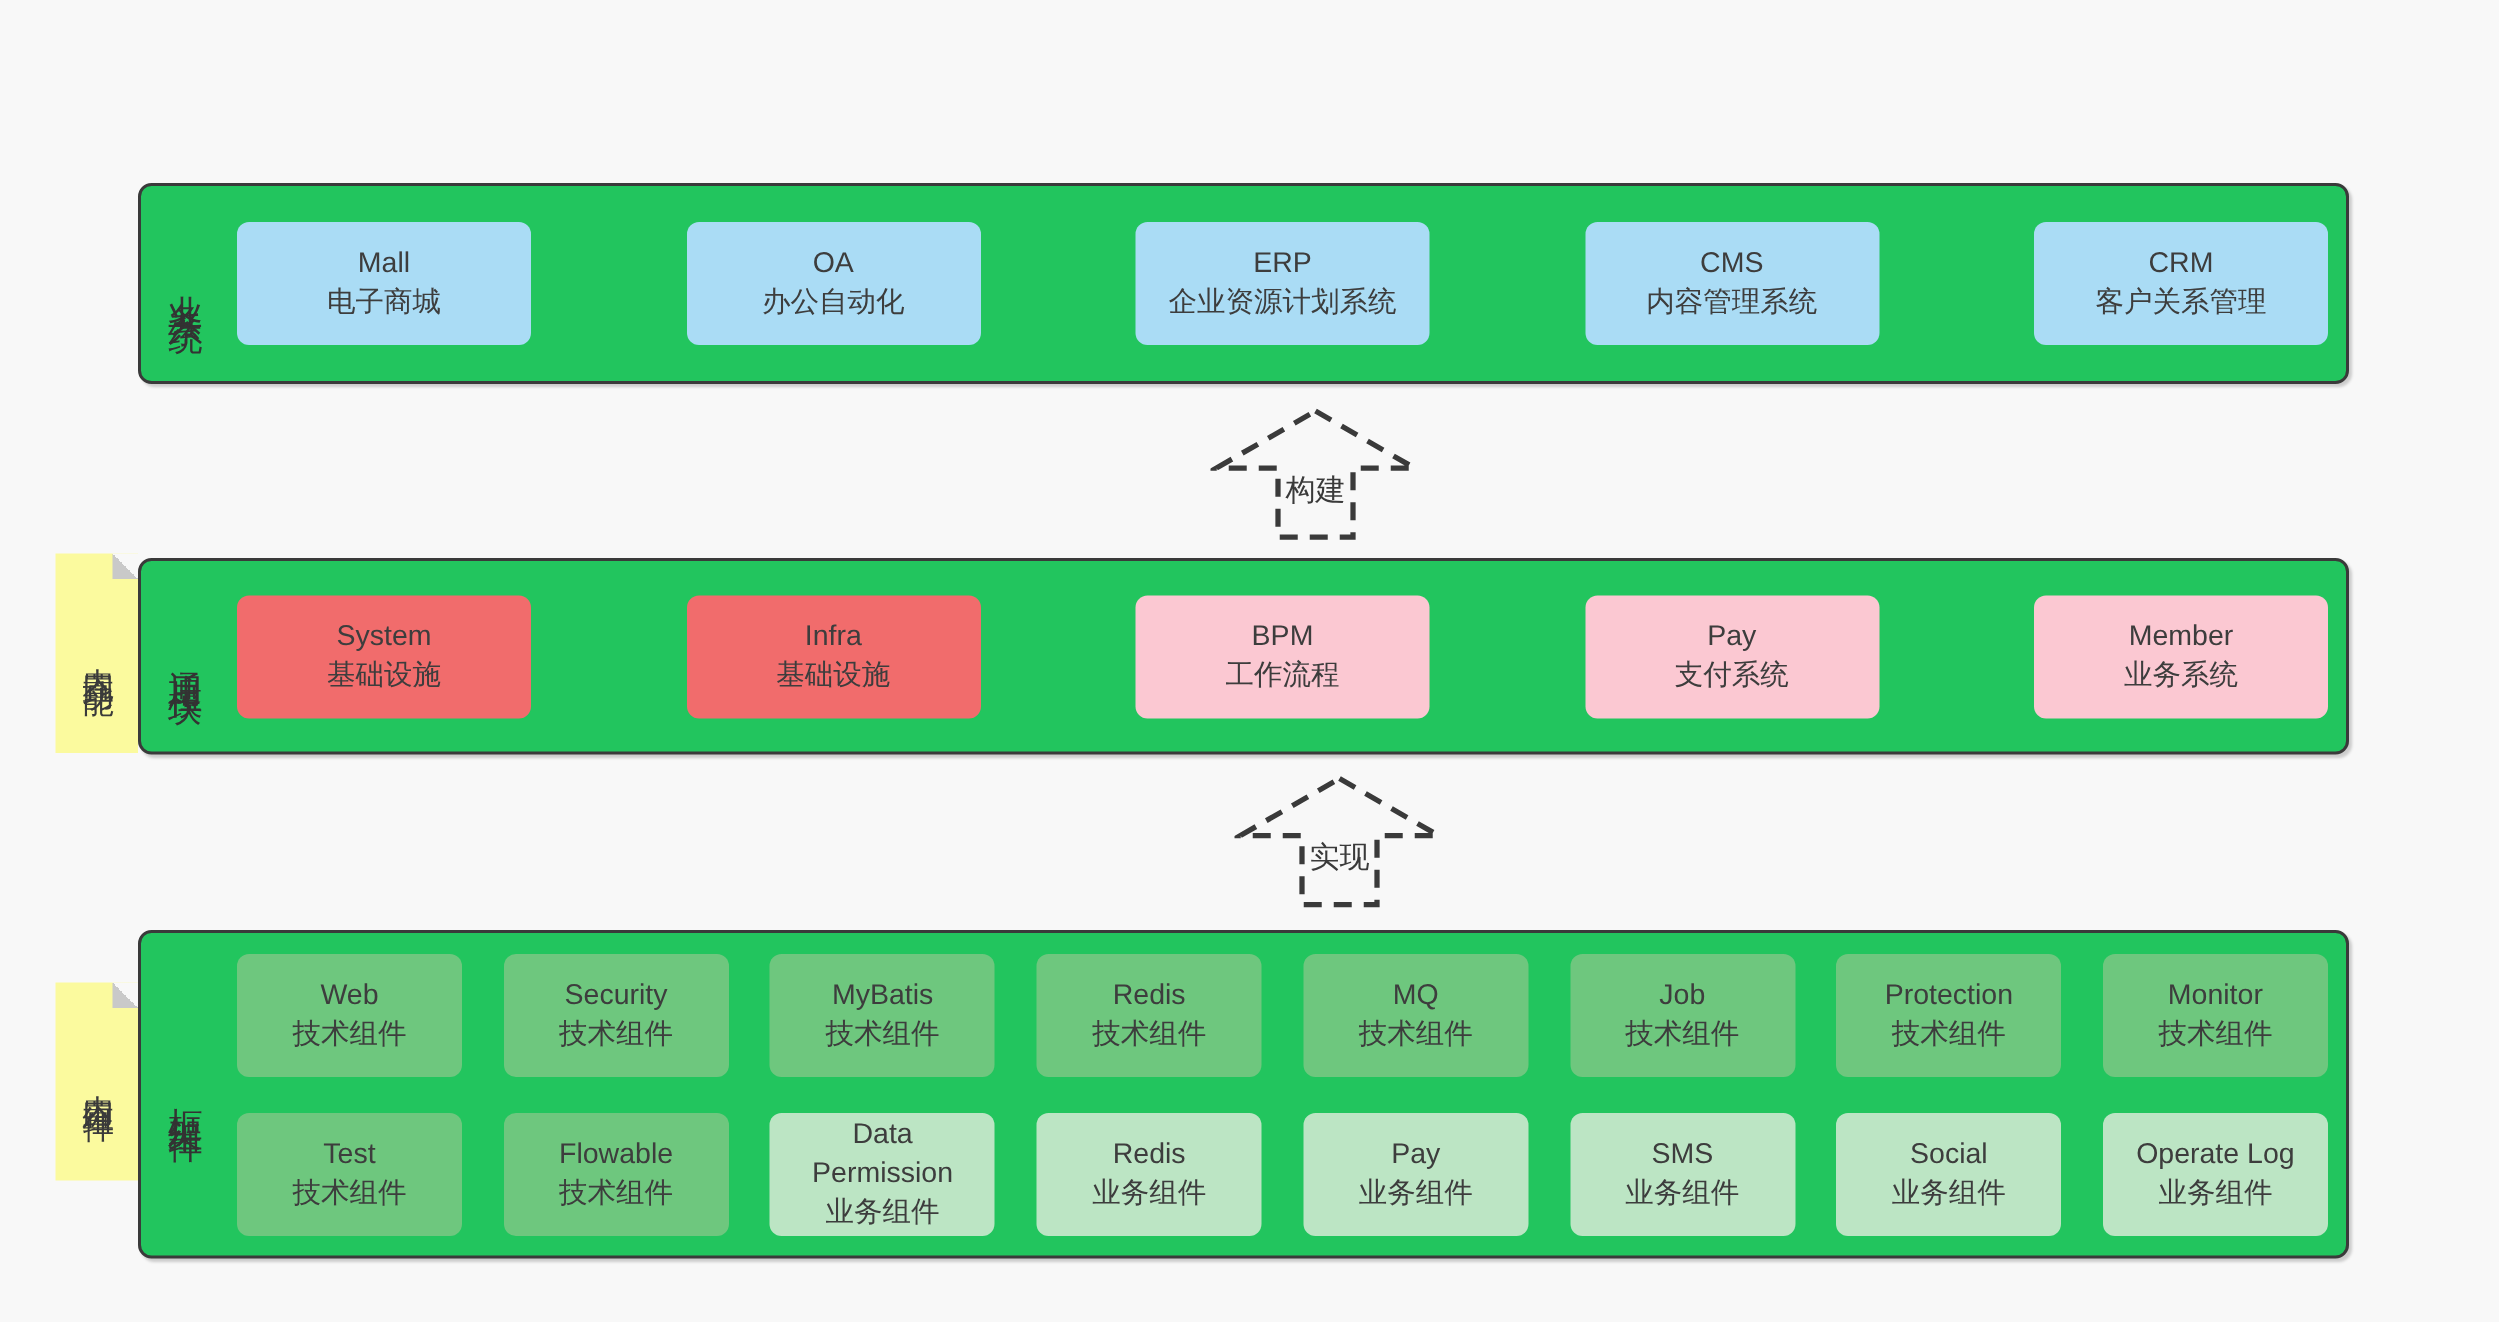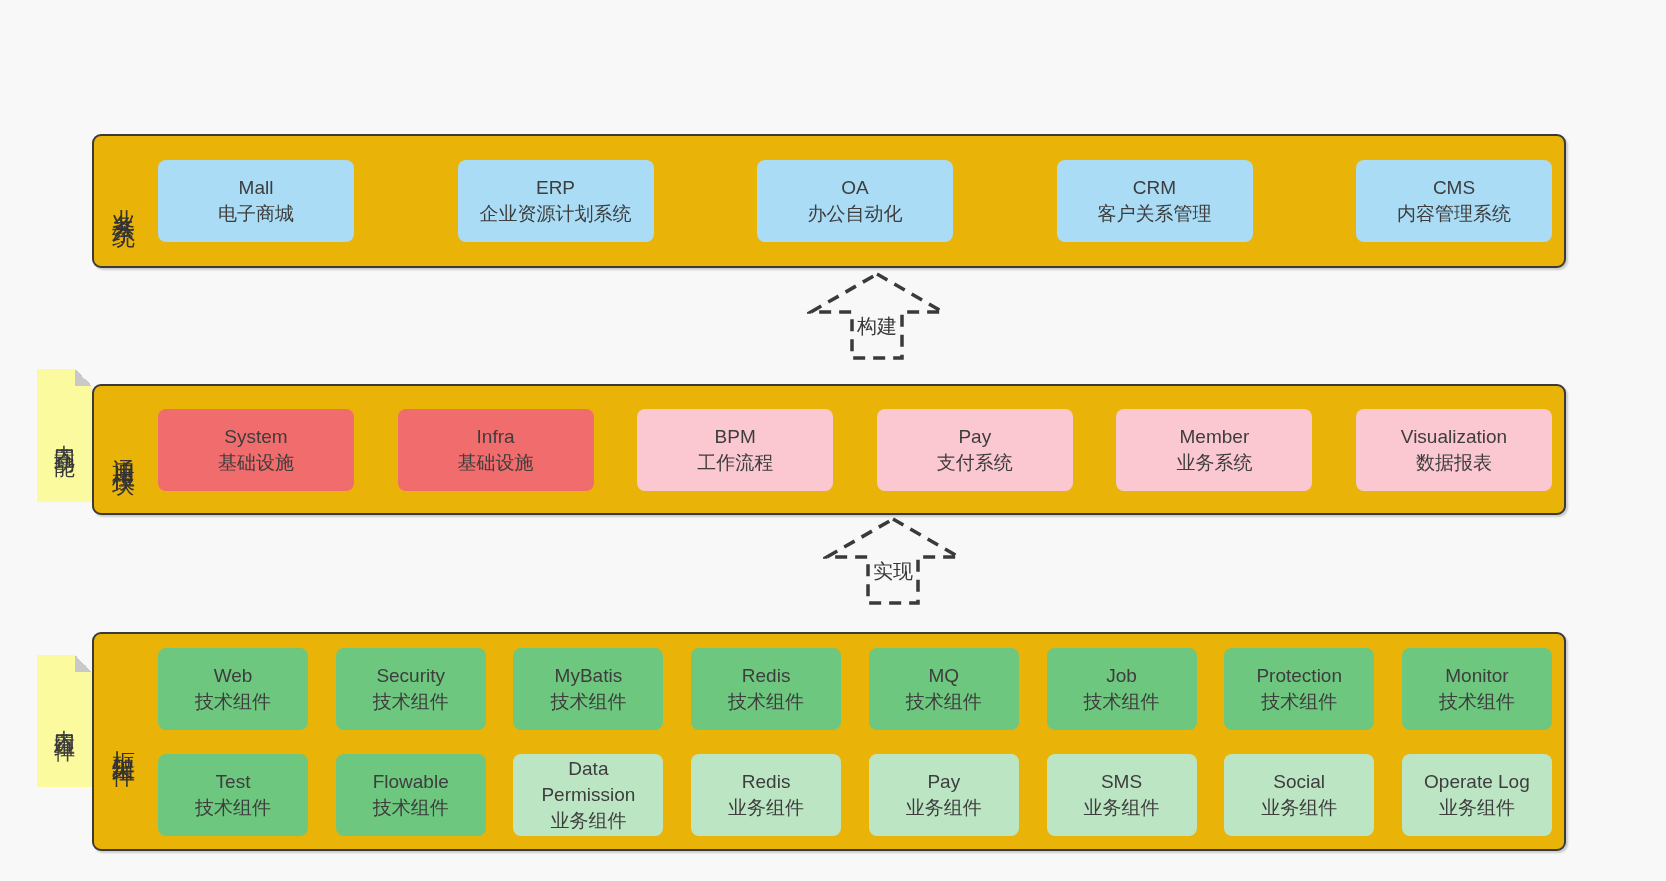--- a/index.html
+++ b/index.html
@@ -3,23 +3,23 @@
 <meta charset="utf-8">
 <title>diagram</title>
 <style>
   * { box-sizing: border-box; margin: 0; padding: 0; }
   html, body { background: #f8f8f8; }
   body { font-family: "Liberation Sans", "DejaVu Sans", sans-serif; color: #3d3d3d; }
   .canvas { position: relative; width: 1666px; height: 881px; background: #f8f8f8; overflow: hidden; }
 
   .band {
     position: absolute; left: 92px; width: 1474px;
-    background: #eab308; border: 2px solid #3a3a3a; border-radius: 9px;
+    background: #22c55e; border: 2px solid #3a3a3a; border-radius: 9px;
     box-shadow: 2px 2px 2px rgba(0,0,0,0.18);
-    display: flex; align-items: center; z-index: 2; margin-top: 12px;
+    display: flex; align-items: center; z-index: 2;
   }
   #band-1 { top: 122px; height: 134px; }
   #band-2 { top: 372px; height: 131px; }
   #band-3 { top: 620px; height: 219px; }
 
   .band-label {
     writing-mode: vertical-rl; text-orientation: upright;
     font-size: 23px; color: #333; letter-spacing: 5px;
     margin: 0 18px 0 15px; white-space: nowrap; flex: 0 0 auto;
   }
@@ -68,34 +68,34 @@
 
   <section class="band" id="band-1">
     <div class="band-label">业务系统</div>
     <div class="band-content">
       <div class="boxes">
         <div class="box blue w6">
           <div>Mall</div>
           <div>电子商城</div>
         </div>
         <div class="box blue w6">
+          <div>OA</div>
+          <div>办公自动化</div>
+        </div>
+        <div class="box blue w6">
           <div>ERP</div>
           <div>企业资源计划系统</div>
         </div>
         <div class="box blue w6">
-          <div>OA</div>
-          <div>办公自动化</div>
+          <div>CMS</div>
+          <div>内容管理系统</div>
         </div>
         <div class="box blue w6">
           <div>CRM</div>
           <div>客户关系管理</div>
-        </div>
-        <div class="box blue w6">
-          <div>CMS</div>
-          <div>内容管理系统</div>
         </div>
       </div>
     </div>
   </section>
 
   <svg class="arrow" id="arrow-1" viewBox="0 0 140 90">
     <polygon points="70,3 136,41 95,41 95,87 45,87 45,41 4,41"></polygon>
     <rect x="47" y="40" width="46" height="30"></rect>
     <text x="70" y="62">构建</text>
   </svg>
@@ -122,24 +122,20 @@
           <div>工作流程</div>
         </div>
         <div class="box pink w6">
           <div>Pay</div>
           <div>支付系统</div>
         </div>
         <div class="box pink w6">
           <div>Member</div>
           <div>业务系统</div>
         </div>
-        <div class="box pink w6">
-          <div>Visualization</div>
-          <div>数据报表</div>
-        </div>
       </div>
     </div>
   </section>
 
   <svg class="arrow" id="arrow-2" viewBox="0 0 140 90">
     <polygon points="70,3 136,41 95,41 95,87 45,87 45,41 4,41"></polygon>
     <rect x="47" y="40" width="46" height="30"></rect>
     <text x="70" y="62">实现</text>
   </svg>
 

